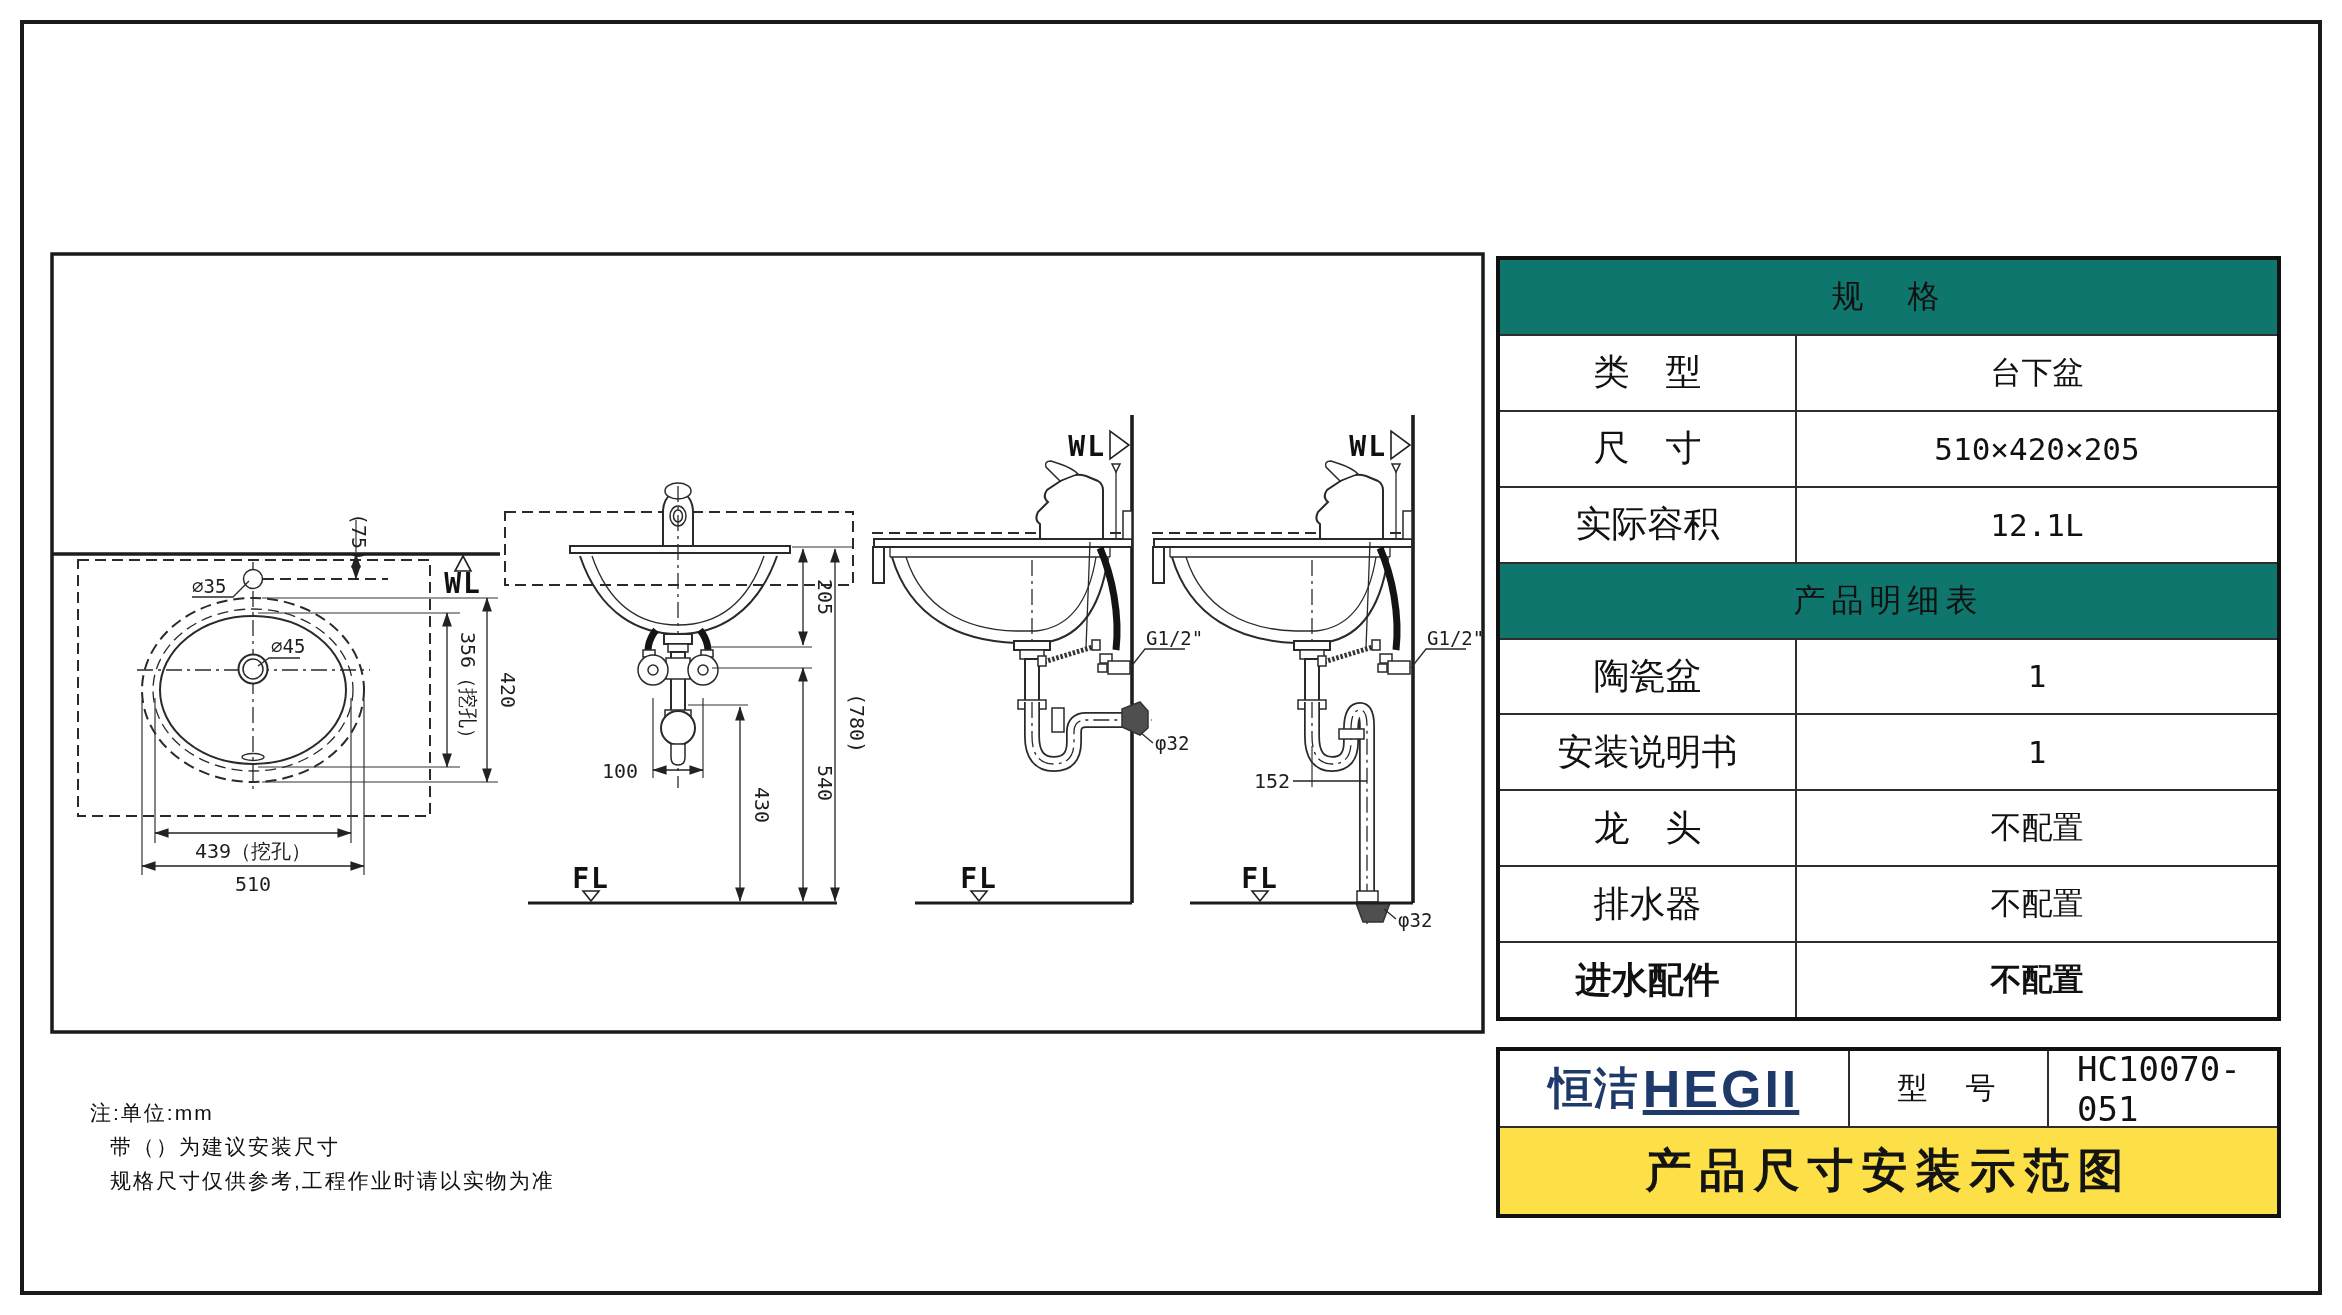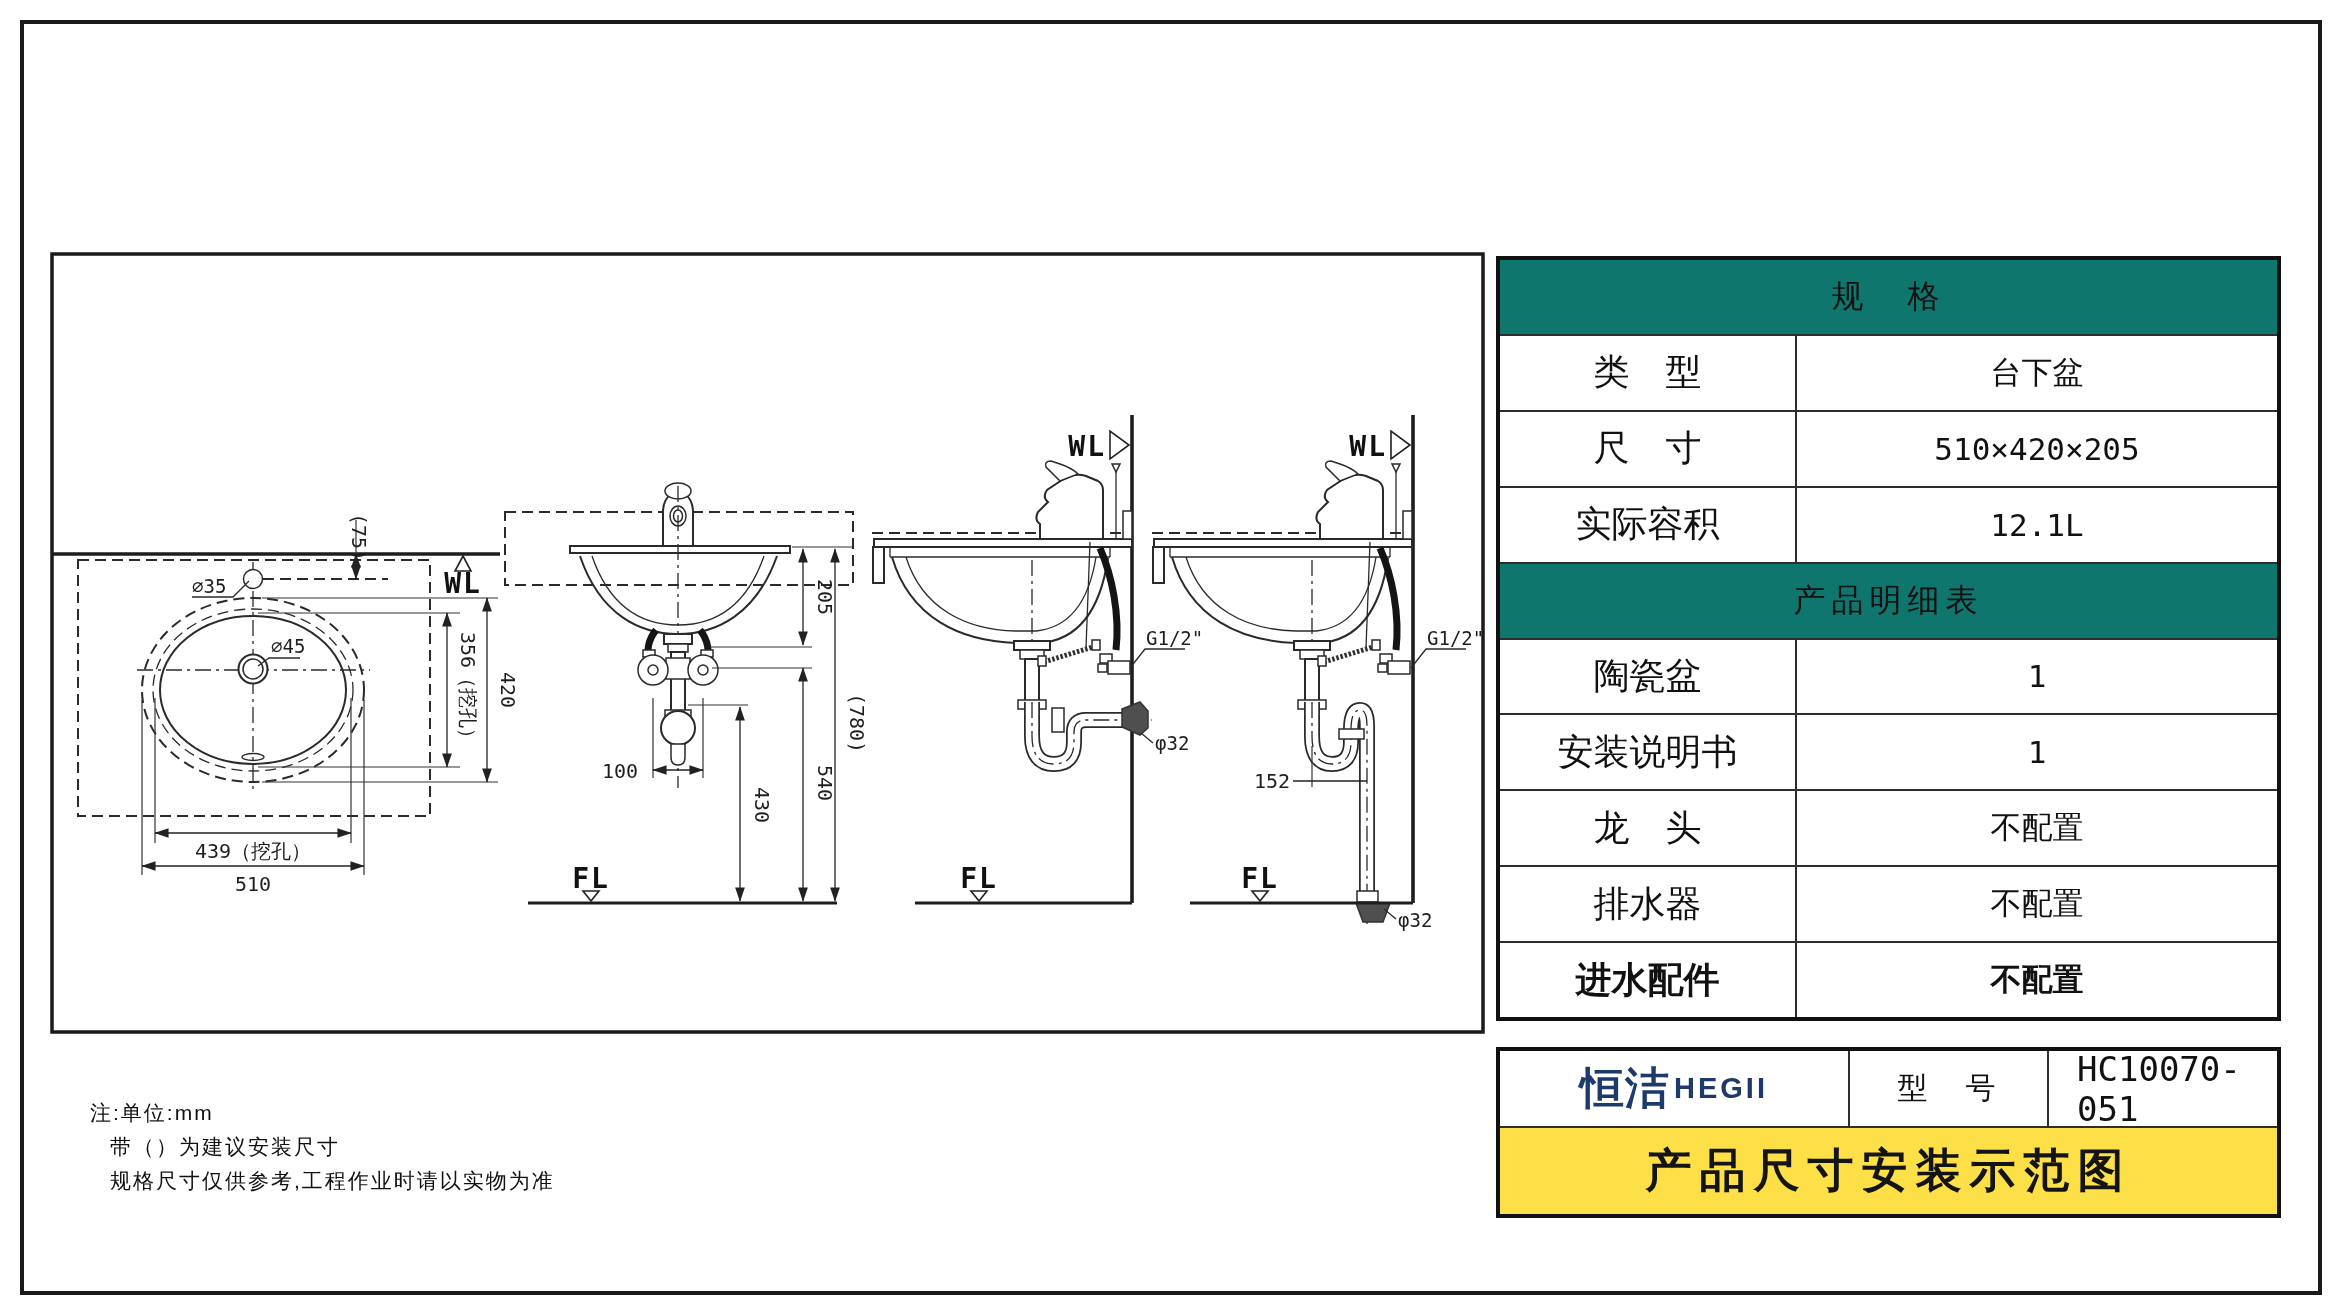--- a/index.html
+++ b/index.html
@@ -36,21 +36,21 @@
   .trow.gray{background:#0f766e;}
   .cell{display:flex;align-items:center;justify-content:center;font-size:36px;color:#111;}
   .cell.full{flex:1;font-size:32px;letter-spacing:6px;}
   .cell.lbl{width:295px;border-right:2px solid #2e2e2e;}
   .cell.val{flex:1;font-family:"DejaVu Sans Mono",monospace;font-size:31px;}
   
   .tblock{position:absolute;left:1496px;top:1047px;width:785px;height:171px;border:4px solid #111;box-sizing:border-box;display:flex;flex-direction:column;background:#fff;}
   .tb-top{height:75px;display:flex;border-bottom:2px solid #2e2e2e;}
   .tb-brand{width:348px;display:flex;align-items:center;justify-content:center;border-right:2px solid #2e2e2e;color:#1d3a6a;}
   .brand-cn{font-size:44px;font-weight:bold;letter-spacing:1px;}
-  .brand-en{font-size:29px;font-weight:bold;letter-spacing:3px;margin-left:4px;}
+  .brand-en{font-size:52px;font-weight:bold;letter-spacing:3px;margin-left:4px;text-decoration:underline;}
   .tb-model-lbl{width:197px;display:flex;align-items:center;justify-content:center;border-right:2px solid #2e2e2e;font-size:30px;letter-spacing:4px;color:#111;}
   .tb-model-val{flex:1;display:flex;align-items:center;justify-content:center;font-family:"DejaVu Sans Mono",monospace;font-size:34px;color:#111;margin-left:28px;}
   .tb-banner{flex:1;background:#fde047;display:flex;align-items:center;justify-content:center;font-size:46px;font-weight:bold;letter-spacing:8px;color:#141414;}
 </style>
 </head>
 <body>
 
 <div class="page">
   <div class="outer-border"></div>
 

